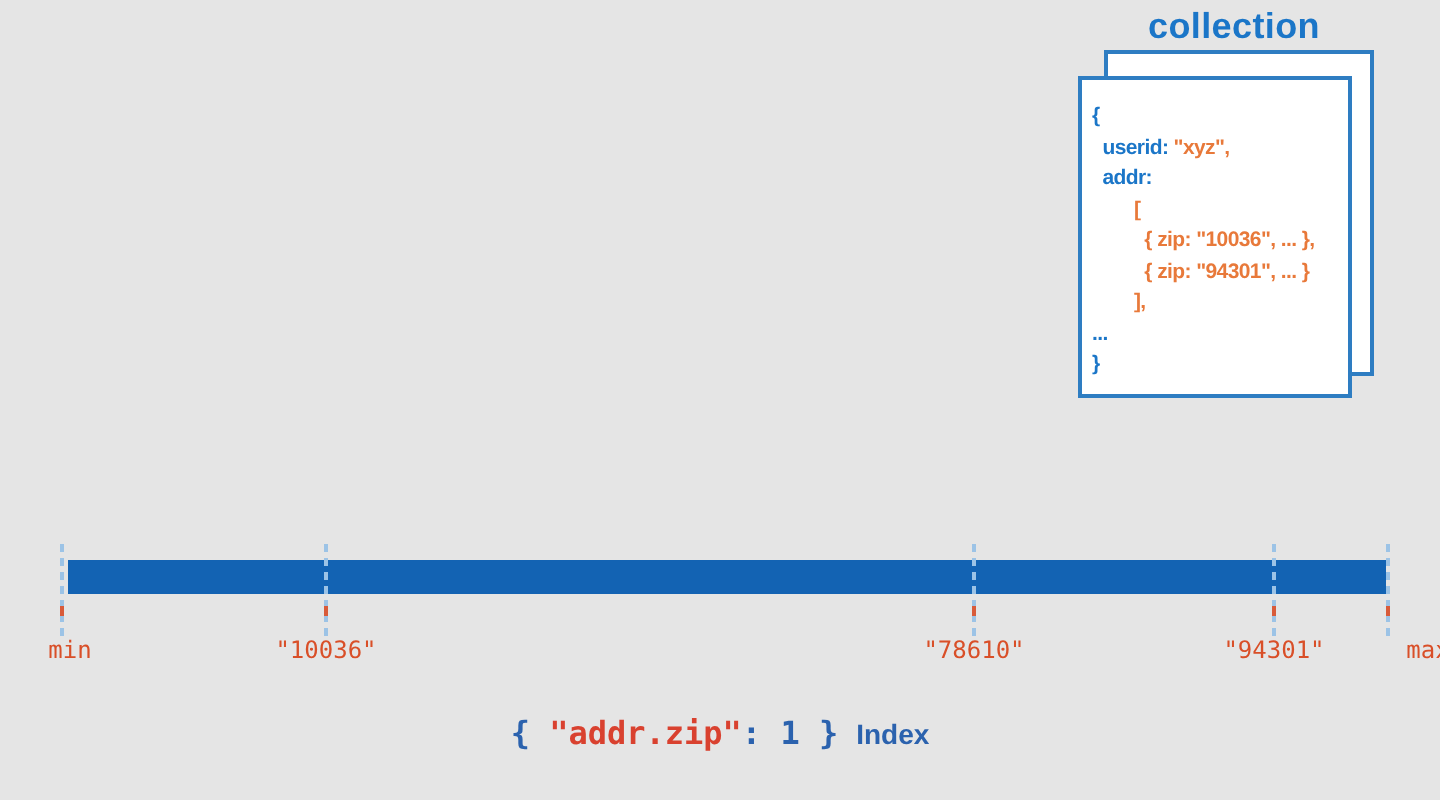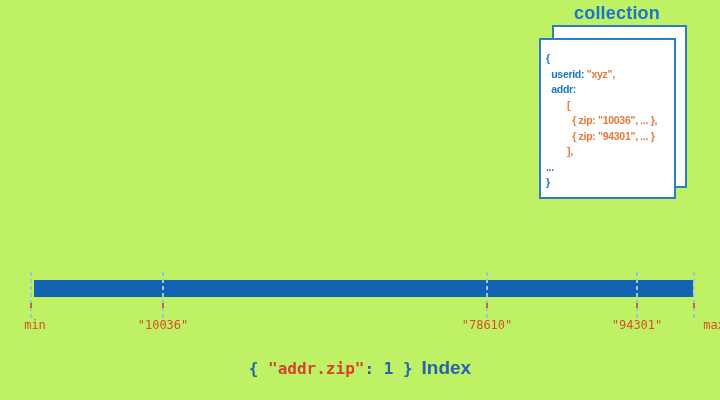--- a/index.html
+++ b/index.html
@@ -1,17 +1,17 @@
 <!DOCTYPE html>
 <html><head>
 <meta charset="utf-8">
 <style>
   html,body{margin:0;padding:0;}
   body{width:720px;height:400px;background:#ffffff;font-family:"Liberation Sans",sans-serif;overflow:hidden;}
-  #stage{position:relative;width:720px;height:400px;background:#bef264;}
+  #stage{position:relative;width:720px;height:400px;background:#e5e5e5;}
 
   
   .collection-label{position:absolute;top:3px;left:617px;transform:translateX(-50%);
     font-size:18px;font-weight:600;letter-spacing:.2px;}
 
   
   .card{position:absolute;background:#fff;border:2px solid #2e7dc2;box-sizing:border-box;}
   .card-back{left:552px;top:25px;width:135px;height:163px;}
   .card-front{left:539px;top:38px;width:137px;height:161px;z-index:2;}
   .card-front .code{padding:11px 0 0 5px;font-size:10.5px;font-weight:600;
@@ -26,21 +26,21 @@
   .index-bar{position:absolute;left:34px;top:280px;width:659px;height:17px;background:#1363b3;z-index:1;}
   .tick-line{position:absolute;top:272px;width:2px;height:46px;z-index:3;
     background:repeating-linear-gradient(to bottom,#9cc3e6 0 4px,rgba(0,0,0,0) 4px 7px);}
   .tick-red{position:absolute;left:0;top:31px;width:2px;height:5px;background:#d85b3a;}
   .tick-label{position:absolute;top:318px;transform:translateX(-50%);
     font-family:"DejaVu Sans Mono",monospace;font-weight:normal;font-size:12px;color:#d94f28;white-space:nowrap;z-index:3;}
 
   
   .caption{position:absolute;top:357px;left:0;width:720px;text-align:center;white-space:nowrap;}
   .caption .mono{font-family:"DejaVu Sans Mono",monospace;font-weight:bold;font-size:16px;}
-  .caption .suffix{font-size:19px;font-weight:600;margin-left:9px;}
+  .caption .suffix{font-size:14px;font-weight:600;margin-left:9px;}
 </style>
 </head>
 <body>
 
 <div id="stage">
 
   <div class="collection-label c-blue">collection</div>
 
   <div class="card card-back"></div>
 

